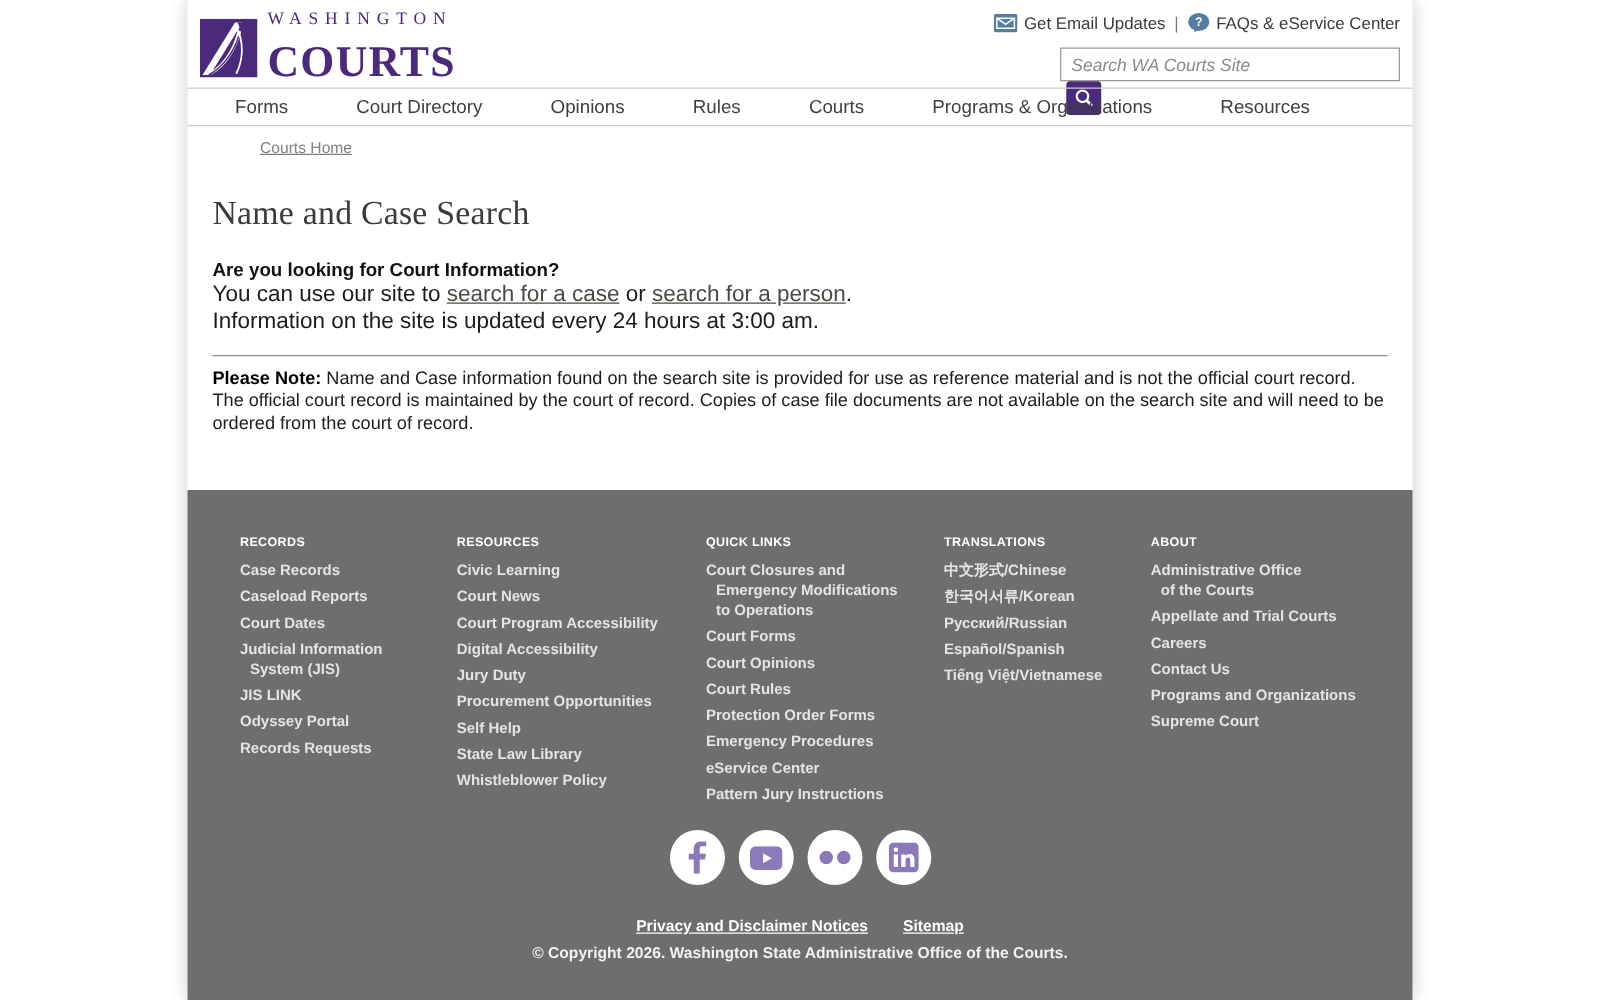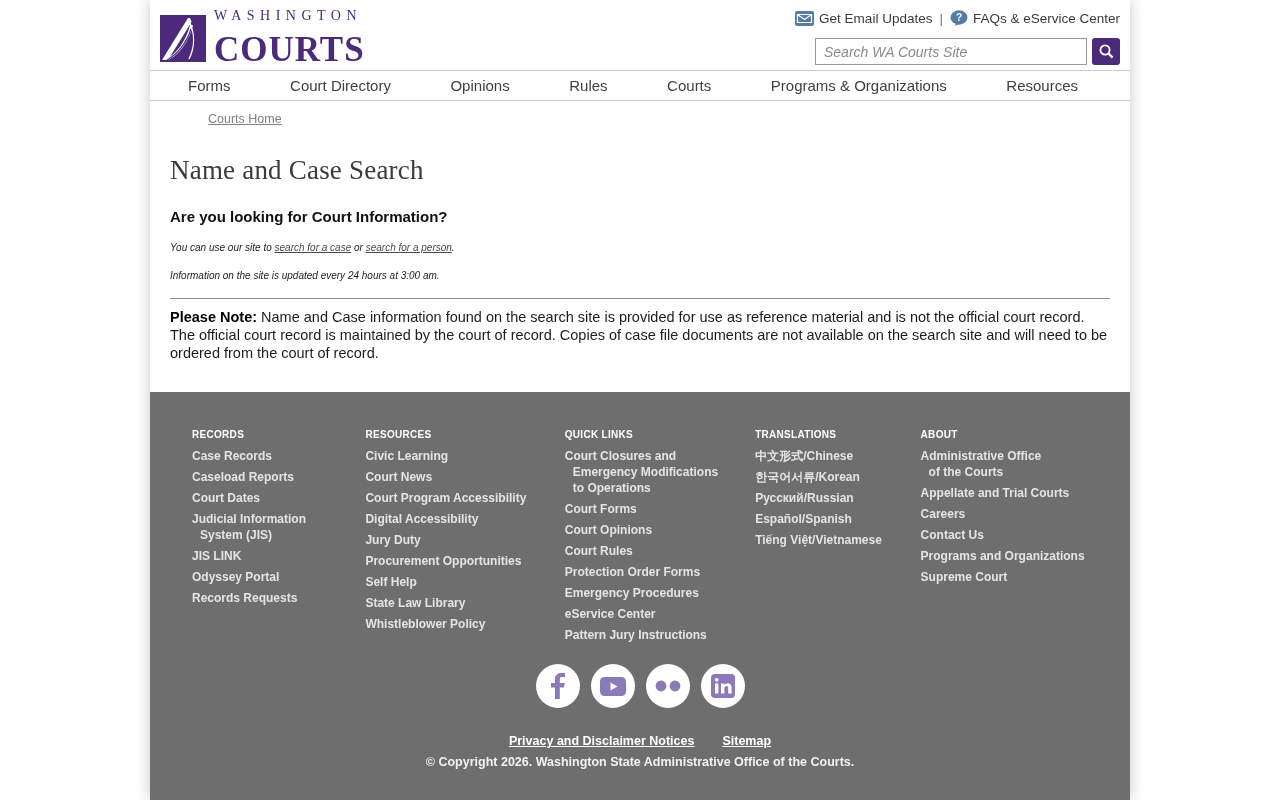--- a/index.html
+++ b/index.html
@@ -15,48 +15,48 @@
   .logo { display:flex; align-items:center; text-decoration:none; cursor:pointer; }
   .logo-mark { width:46px; height:47px; margin-right:8px; }
   .logo-text { color:#4b2a7c; line-height:1; }
   .logo-line1 { font-family:"Liberation Serif", serif; font-size:14px; letter-spacing:5.5px; font-weight:400; margin-bottom:11px; }
   .logo-line2 { font-family:"Liberation Serif", serif; font-size:35px; letter-spacing:1px; font-weight:700; margin-top:-2px; }
   .header-right { display:flex; flex-direction:column; align-items:flex-end; padding-top:1px; }
   .utility { display:flex; align-items:flex-end; font-size:13.5px; color:#3a3a3a; }
   .utility a { color:#3a3a3a; text-decoration:none; cursor:pointer; }
   .utility .sep { color:#777; margin:0 7px; }
   .uicon { margin-right:5px; display:inline-block; vertical-align:middle; }
-  .searchbar { display:flex; margin-top:12px; }
+  .searchbar { display:flex; margin-top:12px;flex-direction:column; }
   .search-input {
     width:272px; height:27px; border:1px solid #999; padding:0 8px;
     font-style:italic; color:#555; font-size:14px; font-family:"Liberation Sans", sans-serif;
   }
   .search-input::placeholder { color:#8a8a8a; font-style:italic; }
   .search-btn {
     width:28px; height:27px; margin-left:5px; background:#4b2a7c; border:none; border-radius:3px;
     display:flex; align-items:center; justify-content:center; cursor:pointer;
   }
 
   
   nav {
     border-top:1px solid #ccc; border-bottom:1px solid #ccc;
     display:flex; justify-content:space-between; align-items:center;
-    padding:0 52px 0 38px; height:31px;
+    padding:0 82px 0 38px; height:31px;
   }
   nav a { color:#3f3f3f; font-size:15px; text-decoration:none; cursor:pointer; }
 
   
   .breadcrumb { padding:8px 10px 2px 10px;margin-left:48px; }
   .breadcrumb a { color:#808080; font-size:12.5px; text-decoration:underline; cursor:pointer; }
 
   
   main { padding:2px 20px 0 20px; height:263px; color:#1c1c1c; }
   main h1 { font-family:"Liberation Serif", serif; font-weight:400; font-size:27px; color:#3b3b3b; margin-top:24px; letter-spacing:0.2px; }
   .bold-q { font-size:15px; font-weight:bold; margin-top:22px; color:#111; }
-  .p-line { font-size:10px; margin-top:17px; color:#1c1c1c;font-style:italic; }
+  .p-line { font-size:18px; color:#1c1c1c; }
   .p-line a { color:#4a4a44; text-decoration:underline; cursor:pointer; }
   main hr { border:none; border-top:1px solid #8f8f8f; margin-top:17px; }
   .note { font-size:14.5px; line-height:1.24; margin-top:10px; color:#1c1c1c; }
   .note b { color:#000; }
 
   
   footer { flex:1; background:#6e6e6e; color:#fff; padding-top:37px; }
   .fcols { display:flex; padding:0 30px 0 42px; }
   .fcol-1 { width:174px; } .fcol-2 { width:200px; } .fcol-3 { width:191px; } .fcol-4 { width:166px; } .fcol-5 { width:180px; }
   .fhead { font-size:10px; font-weight:bold; letter-spacing:0.3px; color:#fff; margin-bottom:8px; }

